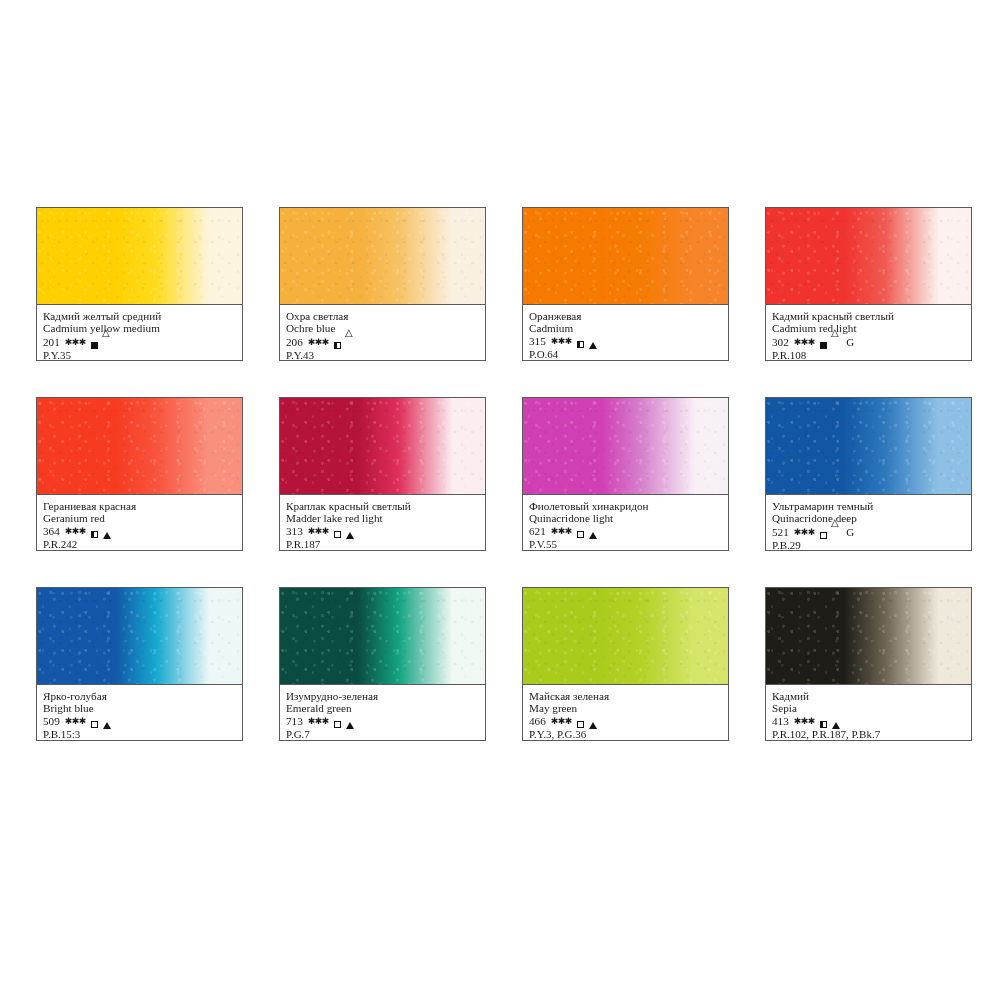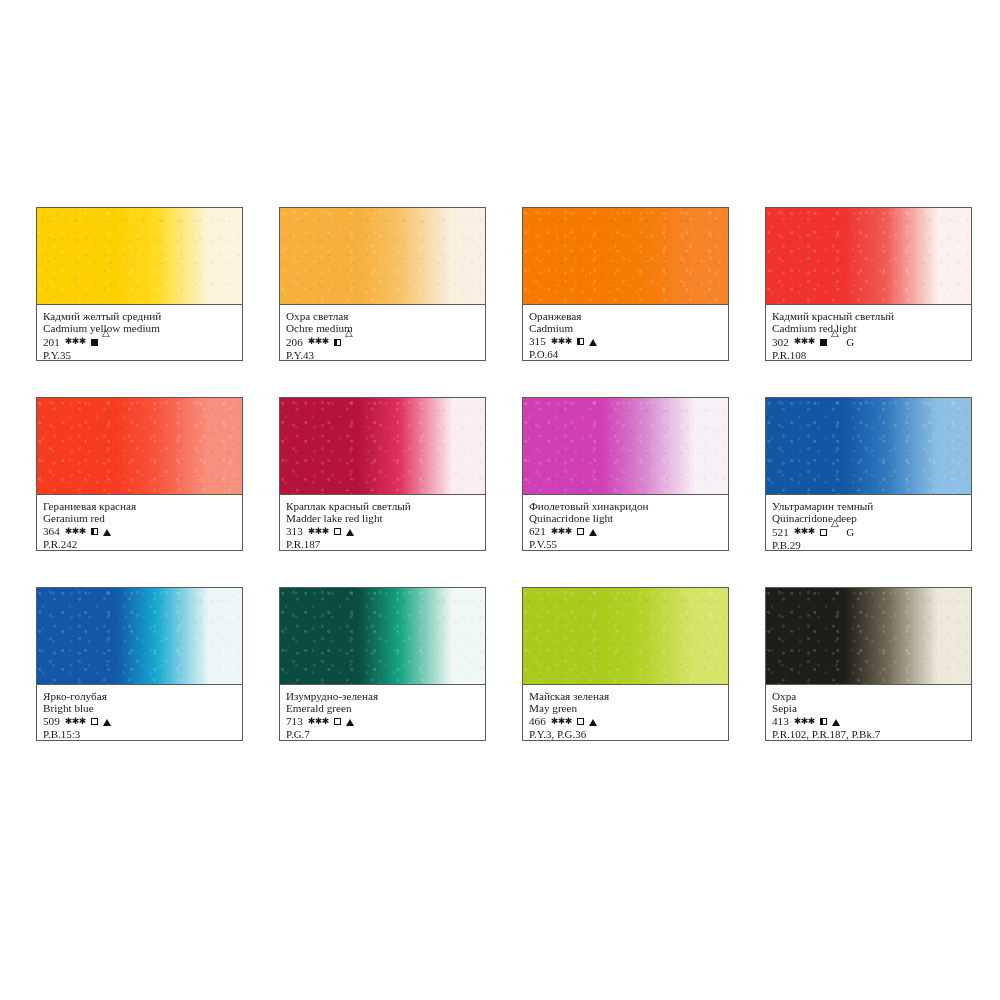--- a/index.html
+++ b/index.html
@@ -89,21 +89,21 @@
     line-height: 12.6px;
     color: #1a1a1a;
     white-space: nowrap;
     font-family: Liberation Serif, serif;
   }
   .code-row {
     font-size: 11.2px;
     line-height: 13px;
     color: #1a1a1a;
     display: flex;
-    align-items: center;
+    align-items: flex-end;
     white-space: nowrap;
   }
   .code-num { margin-right: 5px; }
   .stars {
     letter-spacing: -0.5px;
     font-size: 9px;
     margin-right: 5px;
     position: relative;
     top: -0.5px;
   }
@@ -183,21 +183,21 @@
           <div class="pigment">P.Y.35</div>
         </div>
       </div>
       <div class="swatch-card">
         <div class="swatch-band">
           <div class="wash" style="background: linear-gradient(90deg, rgb(246, 176, 60) 0%, rgb(246, 176, 60) 38%, rgb(247, 194, 100) 58%, rgb(250, 240, 226) 84%, rgb(250, 240, 226) 100%);"></div>
           <div class="grain"></div>
         </div>
         <div class="swatch-info">
           <div class="name-ru">Охра светлая</div>
-          <div class="name-en">Ochre medium</div>
+          <div class="name-en">Ochre blue</div>
           <div class="code-row">
             <span class="code-num">206</span>
             <span class="stars">✱✱✱</span>
             <span class="sym-square half"></span>
             <span class="sym-tri hollow"></span>
           </div>
           <div class="pigment">P.Y.43</div>
         </div>
       </div>
       <div class="swatch-card">
@@ -354,21 +354,21 @@
           </div>
           <div class="pigment">P.Y.3, P.G.36</div>
         </div>
       </div>
       <div class="swatch-card">
         <div class="swatch-band">
           <div class="wash" style="background: linear-gradient(90deg, rgb(30, 29, 23) 0%, rgb(30, 29, 23) 38%, rgb(107, 100, 80) 58%, rgb(239, 233, 220) 84%, rgb(239, 233, 220) 100%);"></div>
           <div class="grain"></div>
         </div>
         <div class="swatch-info">
-          <div class="name-ru">Охра</div>
+          <div class="name-ru">Кадмий</div>
           <div class="name-en">Sepia</div>
           <div class="code-row">
             <span class="code-num">413</span>
             <span class="stars">✱✱✱</span>
             <span class="sym-square half"></span>
             <span class="sym-tri"></span>
           </div>
           <div class="pigment">P.R.102, P.R.187, P.Bk.7</div>
         </div>
       </div>

